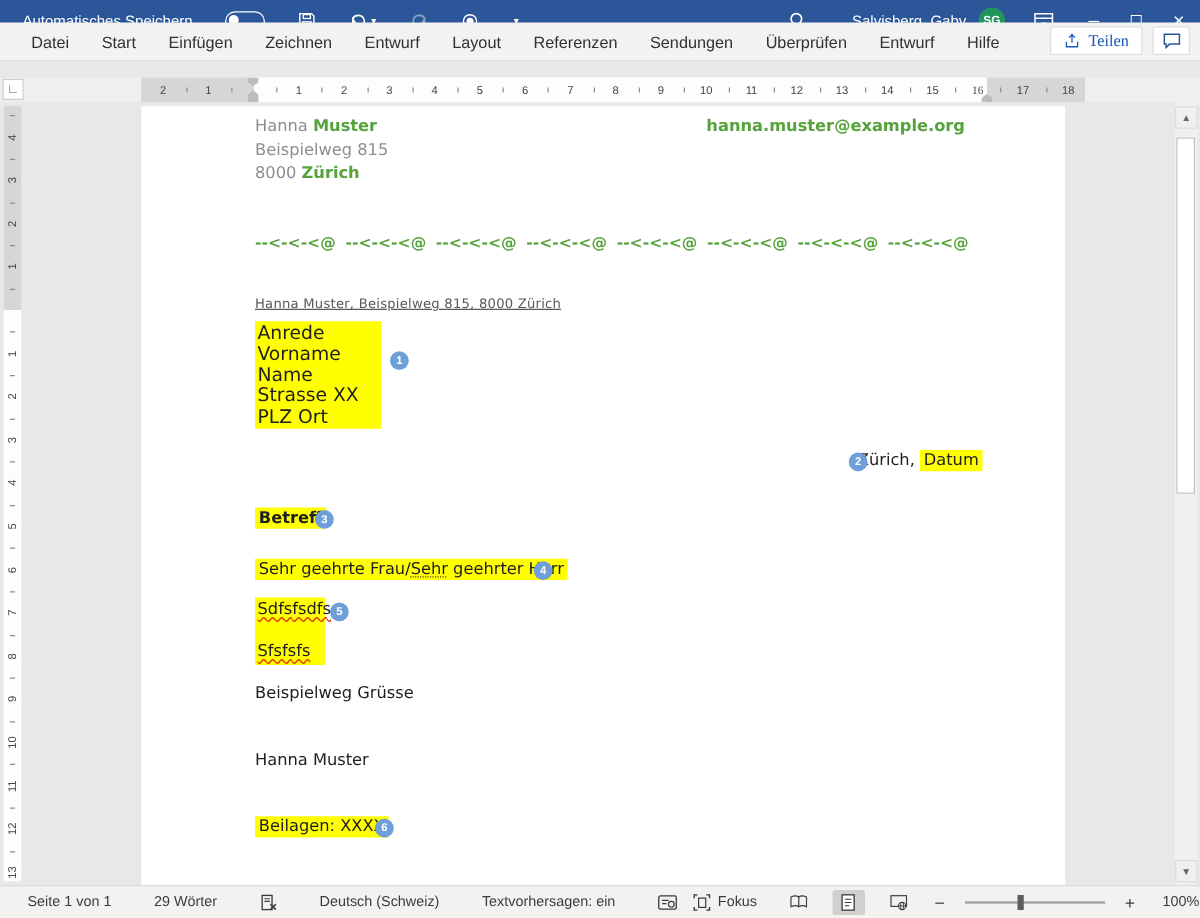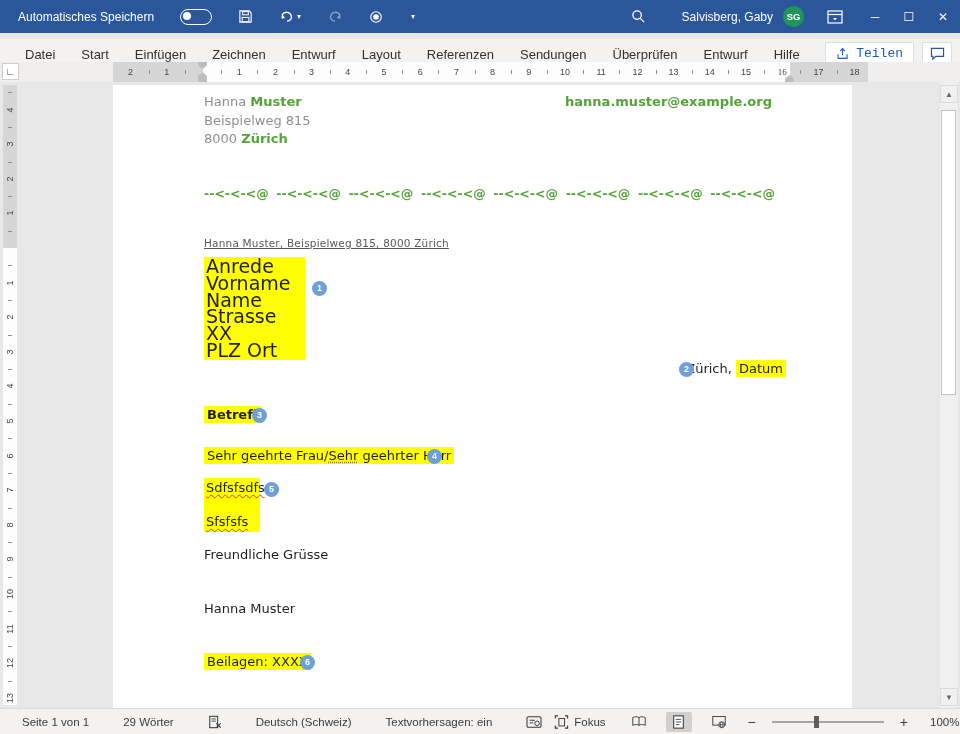--- a/index.html
+++ b/index.html
@@ -23,28 +23,28 @@
   .tb-right{position:absolute;right:0;top:0;height:33px;display:flex;align-items:center;}
   .search-btn{width:34px;height:33px;display:flex;align-items:center;justify-content:center;background:none;border:none;}
   .user-name{font-size:12px;margin:0 10px 0 26px;white-space:nowrap;}
   .avatar{width:21px;height:21px;border-radius:50%;background:#21945c;color:#fff;font-size:9.5px;
           font-weight:bold;display:flex;align-items:center;justify-content:center;margin-right:14px;}
   .winbtn{width:34px;height:33px;display:flex;align-items:center;justify-content:center;
           background:none;border:none;color:#fff;font-size:12px;}
   .ribbonopts{margin-right:6px;}
 
   
-  .ribbon{position:absolute;left:0;top:39px;width:960px;height:31px;background:#f3f2f1;
+  .ribbon{position:absolute;left:0;top:18px;width:960px;height:31px;background:#f3f2f1;
           display:flex;align-items:center;border-bottom:1px solid #e1dfdd;box-sizing:border-box;}
   .tabs{display:flex;align-items:center;padding-left:12px;height:100%;}
   .tab{background:none;border:none;font-family:"Liberation Sans",sans-serif;font-size:13px;color:#323130;
        padding:0 13px;height:100%;cursor:default;}
   .ribbon-right{position:absolute;right:8px;top:3px;display:flex;align-items:center;gap:8px;}
   .share-btn{display:flex;align-items:center;gap:6px;background:#fff;border:1px solid #e0dedc;border-radius:2px;
-             height:23px;padding:0 10px;color:#185abd;font-size:13px;font-family:Liberation Mono, monospace;}
+             height:23px;padding:0 10px;color:#185abd;font-size:13px;font-family:Liberation Serif, serif;}
   .comment-btn{display:flex;align-items:center;justify-content:center;background:#fff;border:1px solid #e0dedc;
                border-radius:2px;height:23px;width:30px;}
 
   
   .ruler-row{position:absolute;left:0;top:62px;width:960px;height:20px;background:#f0efee;}
   .tab-selector{position:absolute;left:2px;top:1px;width:17px;height:17px;background:#fff;border:1px solid #cfcdcb;
                 box-sizing:border-box;color:#5a5a5a;font-size:10px;line-height:15px;text-align:center;}
   .h-ruler{position:absolute;left:113px;top:0;width:755px;height:20px;
            background:linear-gradient(90deg,#d6d6d6 0 90px,#fdfdfd 90px 677px,#d6d6d6 677px 755px);}
   .rnum{position:absolute;top:50%;transform:translate(-50%,-50%);font-size:9px;color:#444;}
@@ -69,21 +69,21 @@
   .bold{font-weight:bold;}
   .letterhead-left{left:91px;top:8px;font-size:13px;line-height:18.5px;}
   .letterhead-right{right:80px;top:8px;font-size:13px;line-height:18.5px;text-align:right;}
   .mobile-label{color:#8f8f8f;text-decoration:underline;text-decoration-color:#6a93c8;}
   .err{text-decoration:underline wavy #e03a00 1px;text-underline-offset:2px;}
   .divider-row{left:91px;top:101px;right:77px;display:flex;justify-content:space-between;
                color:#56a33c;font-weight:bold;font-size:12.5px;}
   .address-line{left:91px;top:152px;font-size:10.5px;color:#595959;
                 text-decoration:underline;text-decoration-color:#595959;letter-spacing:.2px;}
   .hl{background:#ffff00;}
-  .recipient-block{left:91px;top:172px;width:101px;background:#ffff00;font-size:19px;
+  .recipient-block{left:91px;top:172px;width:101px;background:#ffff00;font-size:15px;
                    line-height:16.8px;padding:1px 0 1px 2px;box-sizing:border-box;}
   .date-line{right:66px;top:276px;font-size:13px;}
   .subject-line{left:91px;top:322px;font-size:13px;font-weight:bold;}
   .salutation-line{left:91px;top:363px;font-size:13px;}
   .grammar{text-decoration:underline dotted #8f7a1e;text-underline-offset:2px;}
   .body-block{left:91px;top:393px;width:56px;background:#ffff00;font-size:13px;line-height:16.8px;
               padding:2px 0 2px 2px;box-sizing:border-box;}
   .closing-line{left:91px;top:462px;font-size:13px;}
   .signature-line{left:91px;top:516px;font-size:13px;}
   .enclosure-line{left:91px;top:569px;font-size:13px;}
@@ -335,21 +335,21 @@
       <div class="abs subject-line"><span class="hl pad">Betreff</span></div>
 
       <div class="abs salutation-line"><span class="hl pad"><span>Sehr geehrte Frau/</span><span class="grammar">Sehr</span><span> geehrter Herr</span></span></div>
 
       <div class="abs body-block">
         <div class="err">Sdfsfsdfs</div>
         <div>&nbsp;</div>
         <div class="err">Sfsfsfs</div>
       </div>
 
-      <div class="abs closing-line">Freundliche Grüsse</div>
+      <div class="abs closing-line">Beispielweg Grüsse</div>
       <div class="abs signature-line">Hanna Muster</div>
       <div class="abs enclosure-line"><span class="hl pad">Beilagen: XXXX</span></div>
 
       <span class="badge badge-1">1</span>
       <span class="badge badge-2">2</span>
       <span class="badge badge-3">3</span>
       <span class="badge badge-4">4</span>
       <span class="badge badge-5">5</span>
       <span class="badge badge-6">6</span>
     </div>

